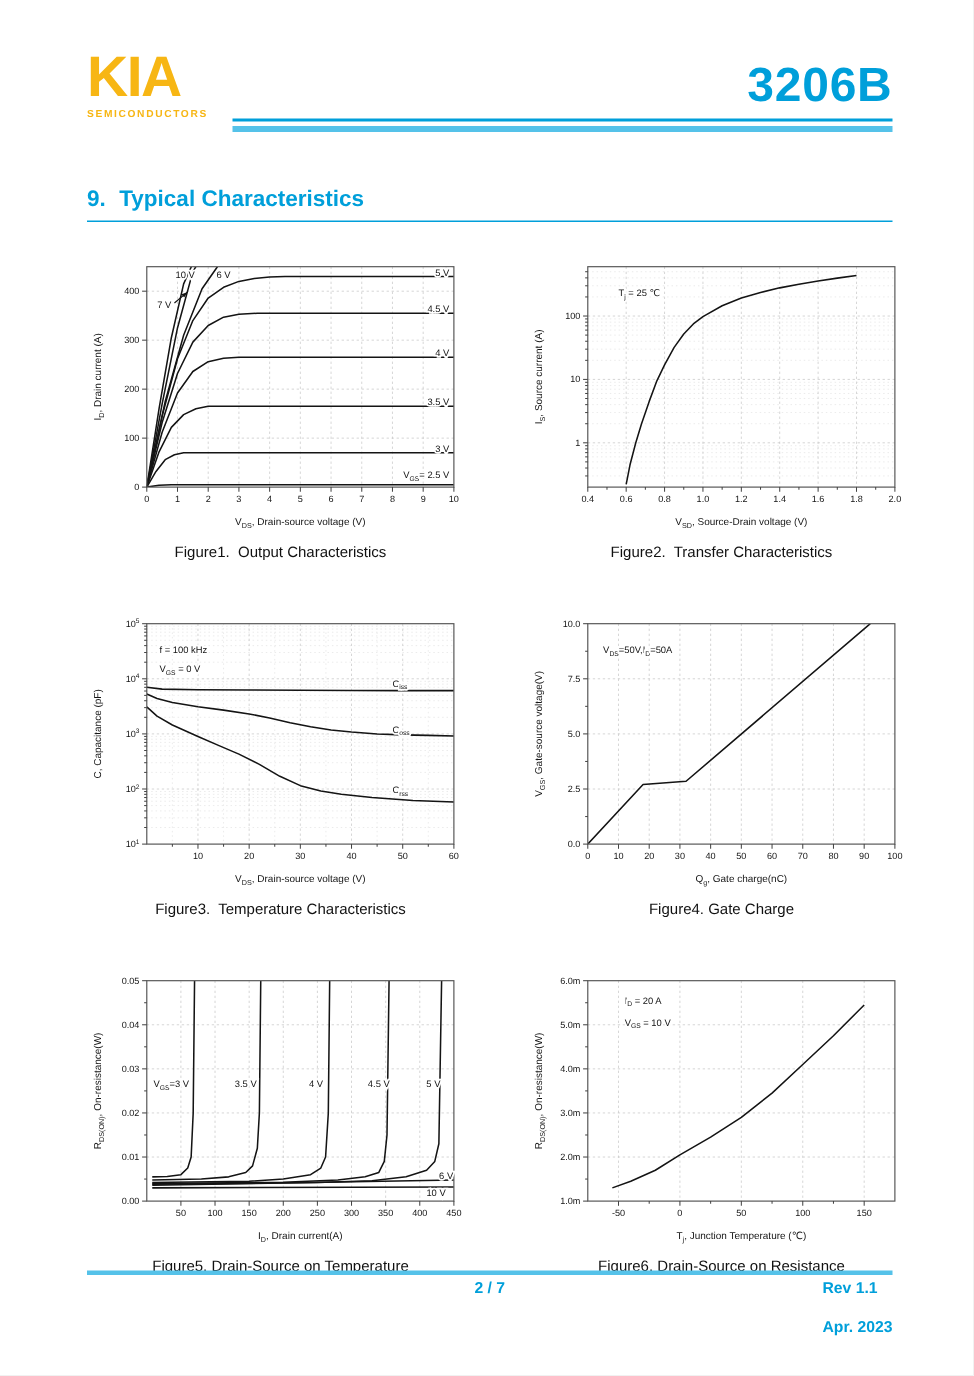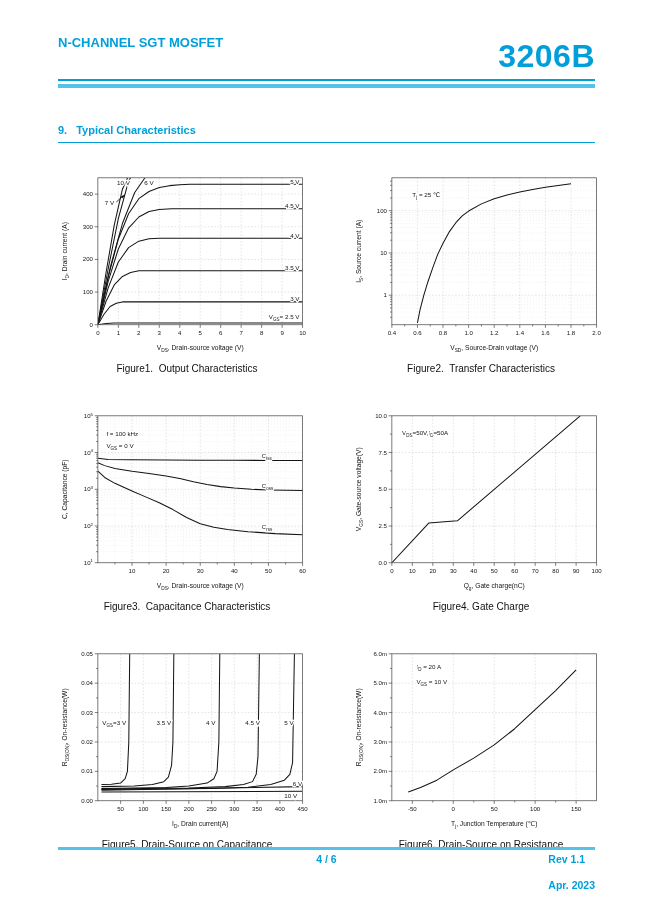--- a/index.html
+++ b/index.html
@@ -13,21 +13,21 @@
   .logo-text{font-size:38px;font-weight:800;color:var(--gold,#F7B614);line-height:0.95;letter-spacing:-1px;}
   .logo-sub{font-size:6.8px;font-weight:700;color:var(--gold,#F7B614);letter-spacing:1.1px;margin-top:3px;}
   .header-right{flex:1;min-width:0;}
   .header-row{display:flex;justify-content:space-between;align-items:flex-start;}
   .header-title{color:var(--accent,#009FDA);font-weight:700;font-size:13px;line-height:1.35;}
   .part-number{color:var(--accent,#009FDA);font-weight:600;font-size:32px;margin-top:4px;letter-spacing:0.5px;}
   .rule-thin{height:1.5px;background:var(--accent,#009FDA);margin-top:4px;}
   .rule-thick{height:4.5px;background:var(--accent-light,#55C2E9);margin-top:3px;}
   
   .section{position:absolute;top:124px;left:58px;right:54px;}
-  .section-title{color:var(--accent,#009FDA);font-size:11px;font-weight:700;}
+  .section-title{color:var(--accent,#009FDA);font-size:15px;font-weight:700;}
   .section-title .num{margin-right:9px;}
   .section-rule{height:1.2px;background:var(--accent,#009FDA);margin-top:6px;}
   
   .charts{position:absolute;top:168px;left:56px;right:48px;
     display:grid;grid-template-columns:1fr 1fr;column-gap:20px;row-gap:9px;gap:32px;}
   .chart-block{display:flex;flex-direction:column;align-items:center;margin:0;}
   svg.chart{width:262px;height:192px;display:block;}
   svg{font-family:"Liberation Sans","DejaVu Sans",sans-serif;}
   .caption{font-size:10px;color:#111;margin-top:3px;white-space:pre;text-align:center;}
   
@@ -36,24 +36,27 @@
   .footer-row{position:relative;height:14px;margin-top:3px;font-size:10.5px;font-weight:700;color:var(--accent,#009FDA);}
   .footer-page{position:absolute;left:0;right:0;text-align:center;}
   .footer-rev{position:absolute;right:0;top:0;display:flex;gap:14px;flex-direction:column;}
 </style>
 </head>
 <body>
 
 <div class="page">
 
   <div class="header">
+    <div class="logo">
+      <div class="logo-text">KIA</div>
+      <div class="logo-sub">SEMICONDUCTORS</div>
+    </div>
     <div class="header-right">
       <div class="header-row">
         <div class="header-title">
-          <div>N-CHANNEL SGT MOSFET</div>
         </div>
         <div class="part-number">3206B</div>
       </div>
       <div class="rule-thin"></div>
       <div class="rule-thick"></div>
     </div>
   </div>
 
   <div class="section">
     <div class="section-title">
@@ -393,21 +396,21 @@
           <text x="35" y="49.60" text-anchor="end" font-size="6.2" fill="#141414"><tspan dy="0.00" font-size="6.20">10</tspan><tspan dy="-2.40" font-size="4.46">4</tspan></text>
           <text x="35" y="12.10" text-anchor="end" font-size="6.2" fill="#141414"><tspan dy="0.00" font-size="6.20">10</tspan><tspan dy="-2.40" font-size="4.46">5</tspan></text>
           <text x="144.50" y="186" text-anchor="middle" font-size="6.8" fill="#141414"><tspan dy="0.00" font-size="6.80">V</tspan><tspan dy="1.80" font-size="4.90">DS</tspan><tspan dy="-1.80" font-size="6.80">, Drain-source voltage (V)</tspan></text>
           <text x="9" y="85.00" text-anchor="middle" font-size="6.8" fill="#141414" transform="rotate(-90 9 85.00)"><tspan dy="0.00" font-size="6.80">C, Capacitance (pF)</tspan></text>
           <text x="48.71" y="30.16" text-anchor="start" font-size="6.4" fill="#141414" paint-order="stroke" stroke="#fff" stroke-width="2.4"><tspan dy="0.00" font-size="6.40">f = 100 kHz</tspan></text>
           <text x="48.71" y="43.00" text-anchor="start" font-size="6.4" fill="#141414" paint-order="stroke" stroke="#fff" stroke-width="2.4"><tspan dy="0.00" font-size="6.40">V</tspan><tspan dy="1.80" font-size="4.61">GS</tspan><tspan dy="-1.80" font-size="6.40"> = 0 V</tspan></text>
           <text x="207.20" y="52.83" text-anchor="start" font-size="6.4" fill="#141414" paint-order="stroke" stroke="#fff" stroke-width="2.4"><tspan dy="0.00" font-size="6.40">C</tspan><tspan dy="1.80" font-size="4.61">iss</tspan></text>
           <text x="207.20" y="84.13" text-anchor="start" font-size="6.4" fill="#141414" paint-order="stroke" stroke="#fff" stroke-width="2.4"><tspan dy="0.00" font-size="6.40">C</tspan><tspan dy="1.80" font-size="4.61">oss</tspan></text>
           <text x="207.20" y="125.44" text-anchor="start" font-size="6.4" fill="#141414" paint-order="stroke" stroke="#fff" stroke-width="2.4"><tspan dy="0.00" font-size="6.40">C</tspan><tspan dy="1.80" font-size="4.61">rss</tspan></text>
         </svg>
-      <figcaption class="caption">Figure3.  Capacitance Characteristics</figcaption>
+      <figcaption class="caption">Figure3.  Temperature Characteristics</figcaption>
     </figure>
     <figure class="chart-block">
       <svg class="chart" viewBox="0 0 262 196">
           <defs>
             <clipPath id="cp-fig4">
               <rect x="40" y="10" width="209" height="150"></rect>
             </clipPath>
           </defs>
           <g stroke="#e0e0e0" stroke-width="0.45" stroke-dasharray="1 2"></g>
           <g stroke="#c7c7c7" stroke-width="0.5" stroke-dasharray="1.6 1.8">
@@ -544,21 +547,21 @@
           <text x="144.50" y="186" text-anchor="middle" font-size="6.8" fill="#141414"><tspan dy="0.00" font-size="6.80">I</tspan><tspan dy="1.80" font-size="4.90">D</tspan><tspan dy="-1.80" font-size="6.80">, Drain current(A)</tspan></text>
           <text x="9" y="85.00" text-anchor="middle" font-size="6.8" fill="#141414" transform="rotate(-90 9 85.00)"><tspan dy="0.00" font-size="6.80">R</tspan><tspan dy="1.80" font-size="4.90">DS(ON)</tspan><tspan dy="-1.80" font-size="6.80">, On-resistance(W)</tspan></text>
           <text x="68.80" y="82.60" text-anchor="end" font-size="6.4" fill="#141414" paint-order="stroke" stroke="#fff" stroke-width="2.4"><tspan dy="0.00" font-size="6.40">V</tspan><tspan dy="1.80" font-size="4.61">GS</tspan><tspan dy="-1.80" font-size="6.40">=3 V</tspan></text>
           <text x="107.34" y="82.60" text-anchor="middle" font-size="6.4" fill="#141414" paint-order="stroke" stroke="#fff" stroke-width="2.4"><tspan dy="0.00" font-size="6.40">3.5 V</tspan></text>
           <text x="155.18" y="82.60" text-anchor="middle" font-size="6.4" fill="#141414" paint-order="stroke" stroke="#fff" stroke-width="2.4"><tspan dy="0.00" font-size="6.40">4 V</tspan></text>
           <text x="197.91" y="82.60" text-anchor="middle" font-size="6.4" fill="#141414" paint-order="stroke" stroke="#fff" stroke-width="2.4"><tspan dy="0.00" font-size="6.40">4.5 V</tspan></text>
           <text x="235.07" y="82.60" text-anchor="middle" font-size="6.4" fill="#141414" paint-order="stroke" stroke="#fff" stroke-width="2.4"><tspan dy="0.00" font-size="6.40">5 V</tspan></text>
           <text x="248.54" y="144.70" text-anchor="end" font-size="6.4" fill="#141414" paint-order="stroke" stroke="#fff" stroke-width="2.4"><tspan dy="0.00" font-size="6.40">6 V</tspan></text>
           <text x="243.43" y="156.70" text-anchor="end" font-size="6.4" fill="#141414" paint-order="stroke" stroke="#fff" stroke-width="2.4"><tspan dy="0.00" font-size="6.40">10 V</tspan></text>
         </svg>
-      <figcaption class="caption">Figure5. Drain-Source on Capacitance</figcaption>
+      <figcaption class="caption">Figure5. Drain-Source on Temperature</figcaption>
     </figure>
     <figure class="chart-block">
       <svg class="chart" viewBox="0 0 262 196">
           <defs>
             <clipPath id="cp-fig6">
               <rect x="40" y="10" width="209" height="150"></rect>
             </clipPath>
           </defs>
           <g stroke="#e0e0e0" stroke-width="0.45" stroke-dasharray="1 2"></g>
           <g stroke="#c7c7c7" stroke-width="0.5" stroke-dasharray="1.6 1.8">
@@ -614,21 +617,21 @@
           <text x="65.08" y="25.60" text-anchor="start" font-size="6.4" fill="#141414" paint-order="stroke" stroke="#fff" stroke-width="2.4"><tspan dy="0.00" font-size="6.40">I</tspan><tspan dy="1.80" font-size="4.61">D</tspan><tspan dy="-1.80" font-size="6.40"> = 20 A</tspan></text>
           <text x="65.08" y="40.60" text-anchor="start" font-size="6.4" fill="#141414" paint-order="stroke" stroke="#fff" stroke-width="2.4"><tspan dy="0.00" font-size="6.40">V</tspan><tspan dy="1.80" font-size="4.61">GS</tspan><tspan dy="-1.80" font-size="6.40"> = 10 V</tspan></text>
         </svg>
       <figcaption class="caption">Figure6. Drain-Source on Resistance</figcaption>
     </figure>
   </div>
 
   <div class="footer">
     <div class="footer-rule"></div>
     <div class="footer-row">
-      <div class="footer-page">4 / 6</div>
+      <div class="footer-page">2 / 7</div>
       <div class="footer-rev">
         <span>Rev 1.1</span>
         <span>Apr. 2023</span>
       </div>
     </div>
   </div>
 
 </div>
 
 </body></html>

